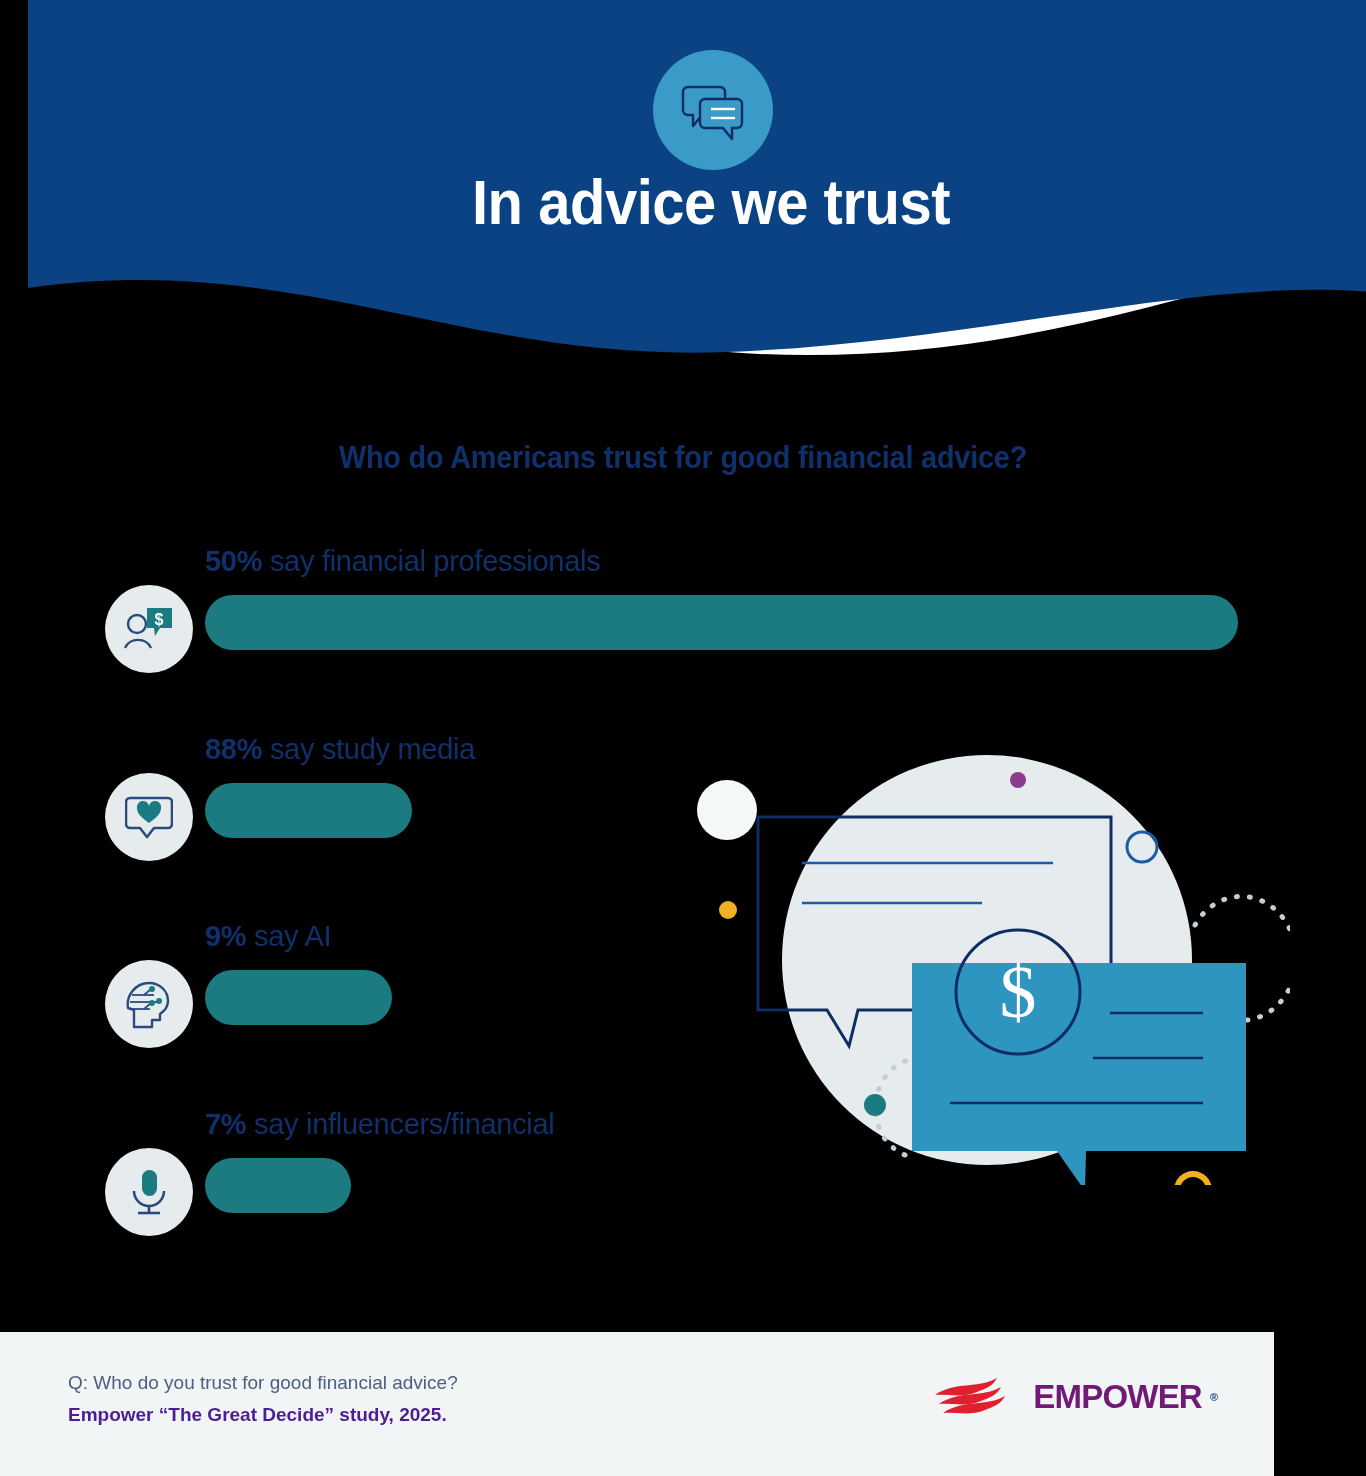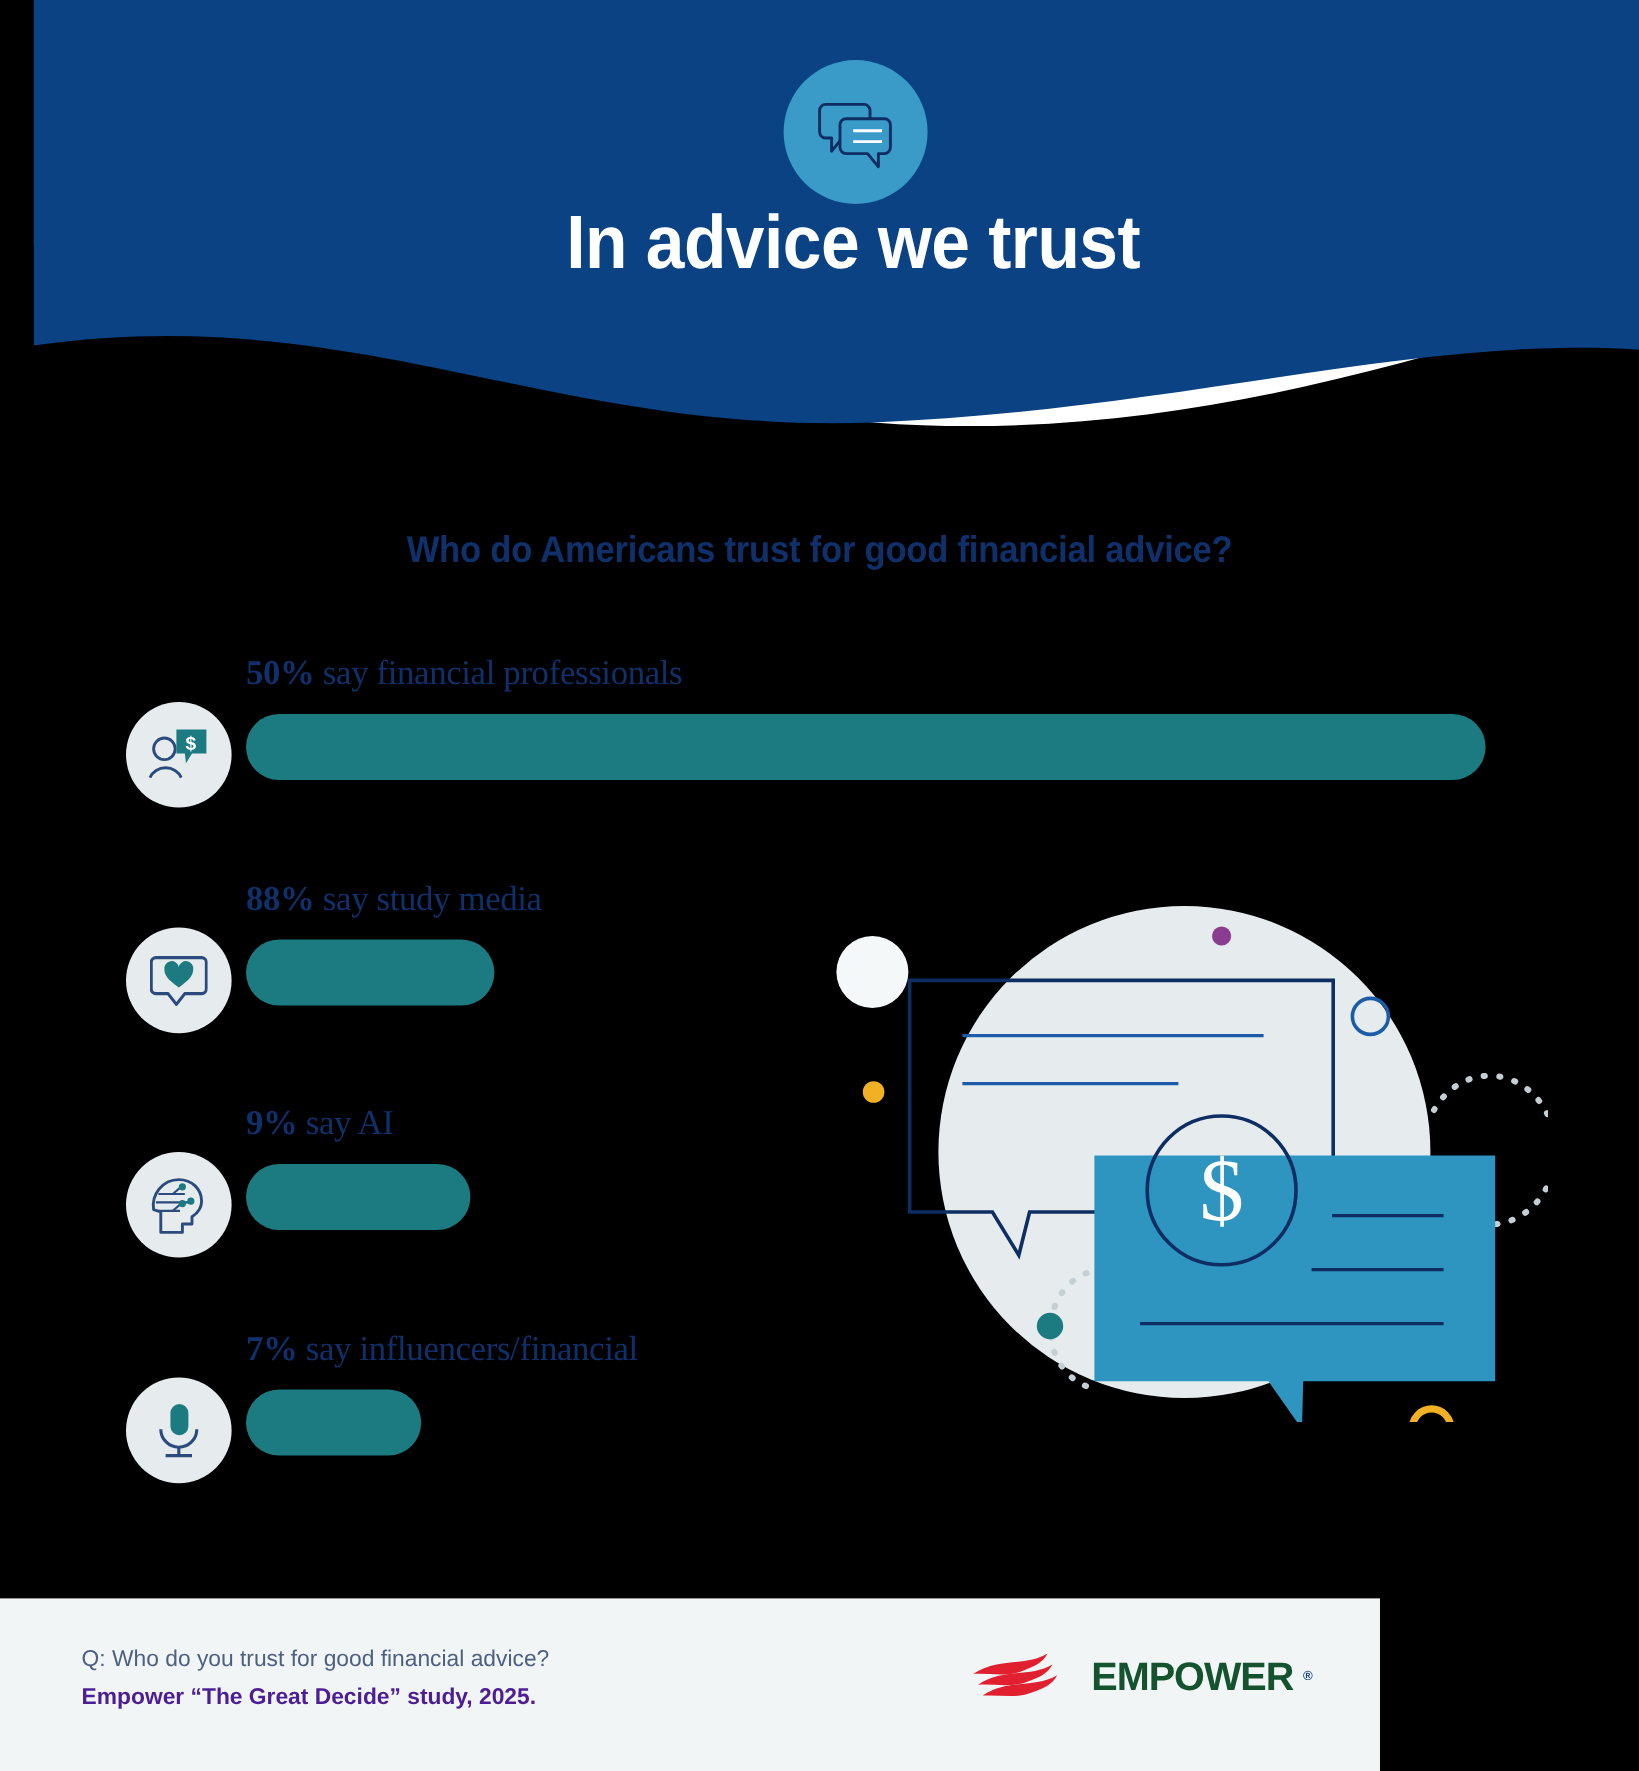--- a/index.html
+++ b/index.html
@@ -51,58 +51,57 @@
 
   
   #stats { position:absolute; left:0; top:0; width:1366px; height:1476px; z-index:5; }
   .stat-row { position:absolute; left:0; width:1300px; }
   .stat-label {
     position:absolute; left:205px; top:0;
     color:#10306b;
     font-size:29px;
     white-space:nowrap;
     letter-spacing:-0.3px;
-    font-family:Liberation Serif, serif;
   }
   .stat-label .pct { font-weight:bold; }
   .stat-icon {
     position:absolute; left:105px; top:40px;
     width:88px; height:88px; border-radius:50%;
     background:#e6ecee;
     display:flex; align-items:center; justify-content:center;
   }
   .stat-bar {
     position:absolute; left:205px; top:50px;
     height:55px; border-radius:28px;
     background:#1b7b80;
   }
 
   
   #illustration { position:absolute; left:690px; top:735px; z-index:2; }
 
   
   #footer {
-    position:absolute; left:0; top:1332px; width:1150px; height:144px;
+    position:absolute; left:0; top:1332px; width:1274px; height:144px;
     background:#f1f5f6;
     z-index:6;
   }
   #footer-question {
     position:absolute; left:68px; top:40px;
     color:#4d6080; font-size:19px;
   }
   #footer-source {
     position:absolute; left:68px; top:72px;
     color:#4c1d95; font-size:19px; font-weight:bold;
   }
   #footer-logo {
     position:absolute; right:56px; top:42px;
     display:flex; align-items:center; gap:8px;
   }
   #footer-logo-word {
-    color:#14532d; font-size:33px; font-weight:bold; letter-spacing:-0.8px;
+    color:#701a75; font-size:33px; font-weight:bold; letter-spacing:-0.8px;
   }
   #footer-logo-tm { color:#13408a; font-size:11px; vertical-align:super; font-weight:bold; }
 </style>
 </head>
 <body>
 
 <div id="header-band">
   <svg id="header-wave-svg" width="1366" height="400" viewBox="0 0 1366 400">
 
     <path d="M0,204 C260,150 420,330 700,352 C960,372 1180,290 1366,236 L1366,0 L0,0 Z" fill="#ffffff"></path>

